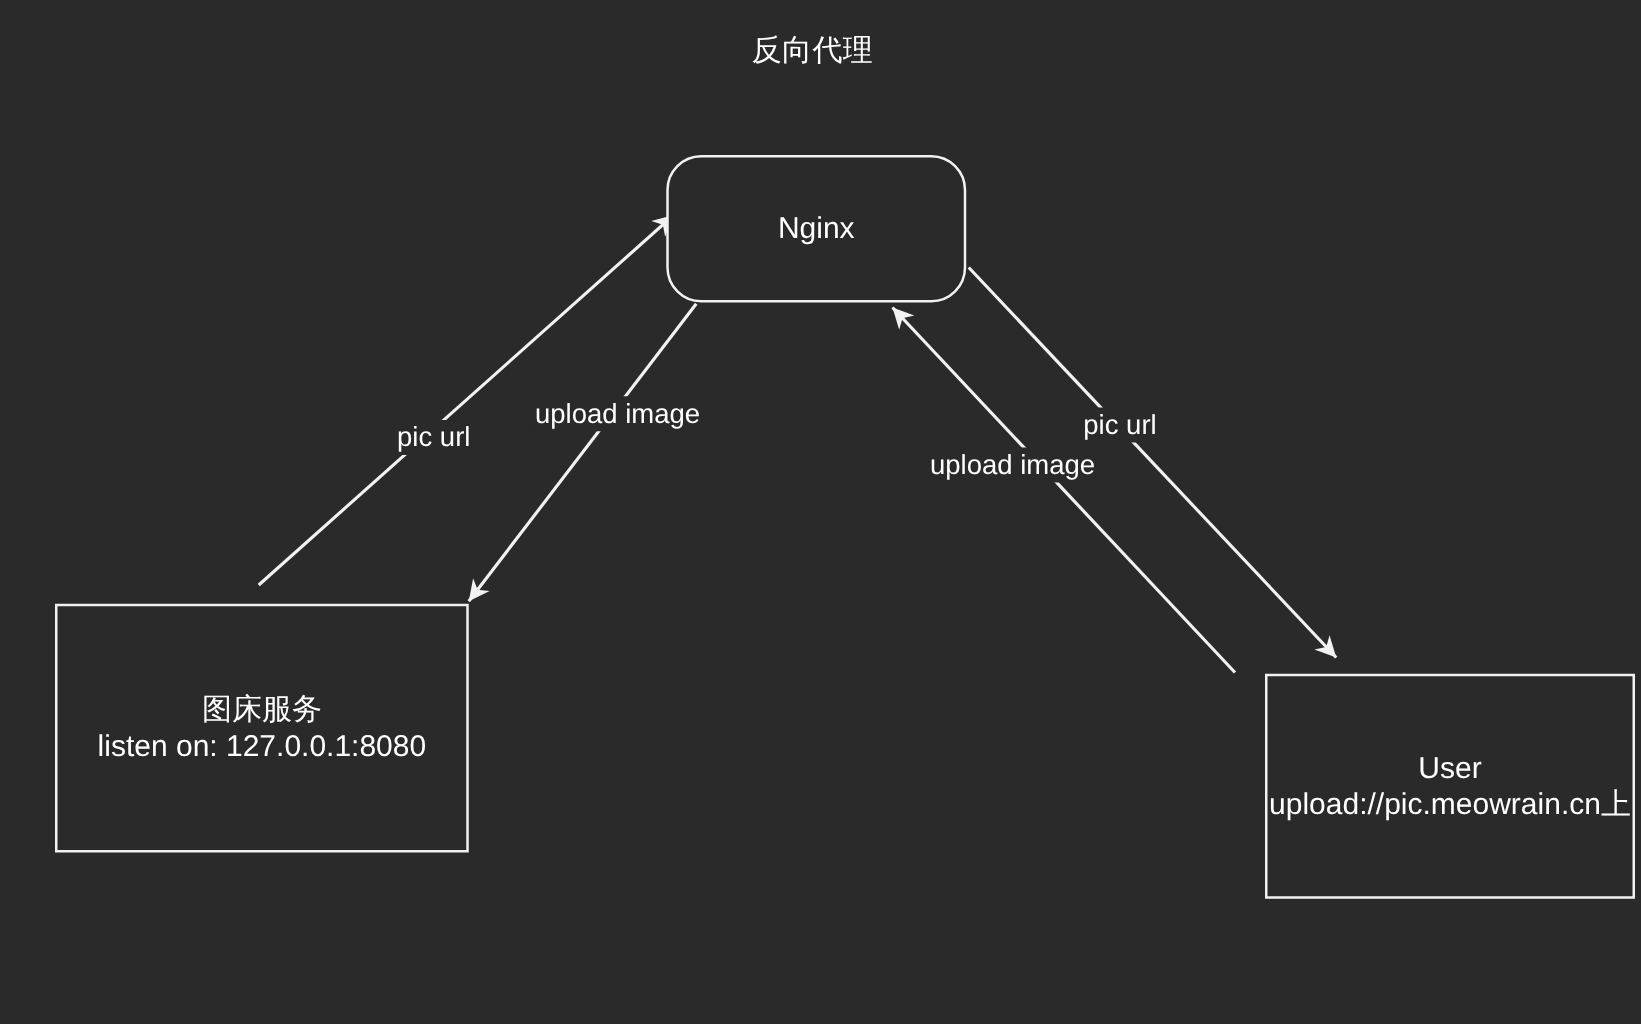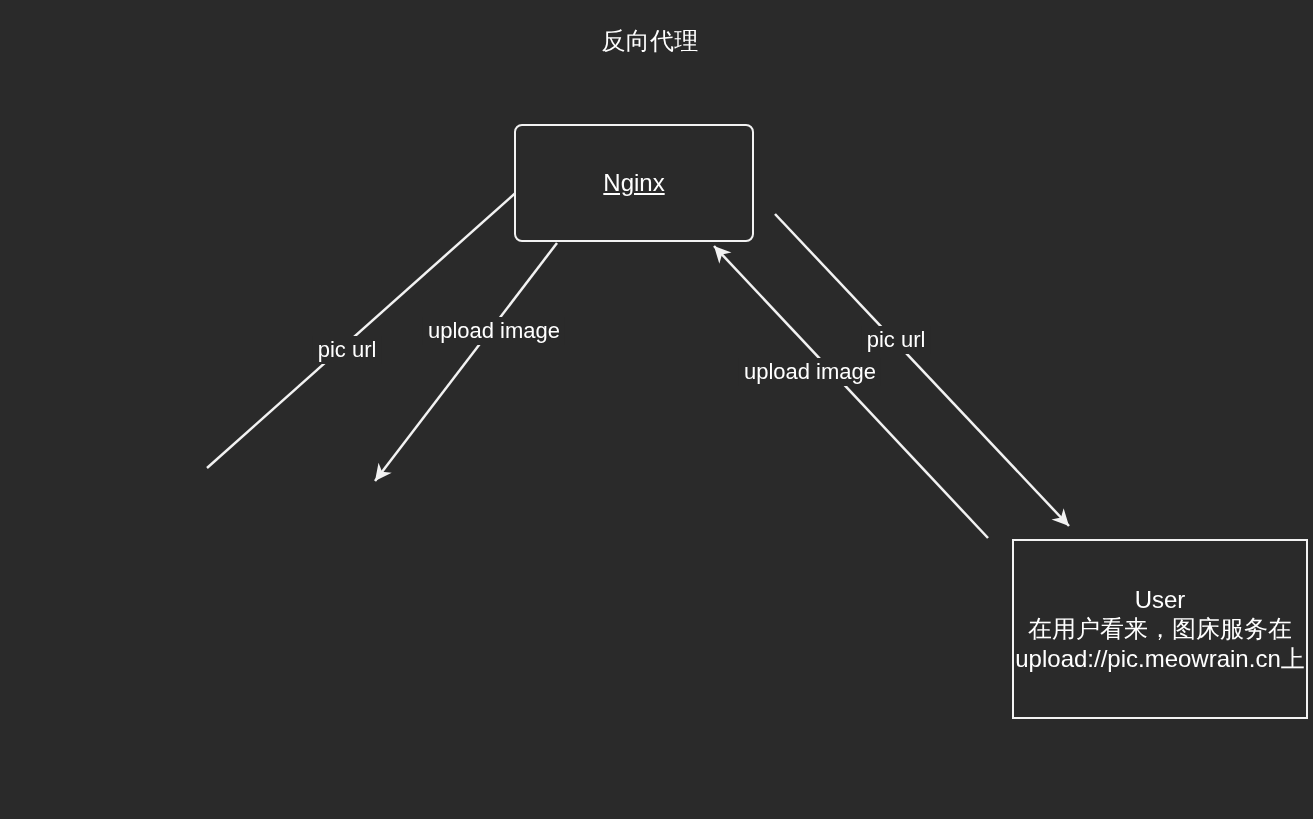--- a/index.html
+++ b/index.html
@@ -46,26 +46,25 @@
     flex-direction: column;
     align-items: center;
     justify-content: center;
     text-align: center;
     font-size: 24px;
     line-height: 30px;
     color: #ffffff;
     box-sizing: border-box;
   }
   .node-nginx {
-    left: 514px;
+    left: 533px;
     top: 124px;
     width: 240px;
     height: 118px;
-    border-radius: 8px;
-    text-decoration: underline;
+    border-radius: 28px;
   }
   .node-image-service {
     left: 44px;
     top: 483px;
     width: 331px;
     height: 199px;
   }
   .node-user {
     left: 989px;
     top: 539px;
@@ -106,24 +105,27 @@
     <line x1="207" y1="468" x2="539" y2="172" marker-end="url(#arrowhead)"></line>
     <line x1="557" y1="243" x2="375" y2="481" marker-end="url(#arrowhead)"></line>
     <line x1="988" y1="538" x2="714" y2="246" marker-end="url(#arrowhead)"></line>
     <line x1="775" y1="214" x2="1069" y2="526" marker-end="url(#arrowhead)"></line>
   </svg>
 
   <div class="node node-nginx">
     <div>Nginx</div>
   </div>
 
+  <div class="node node-image-service">
+    <div>图床服务</div>
+    <div>listen on: 127.0.0.1:8080</div>
+  </div>
 
   <div class="node node-user">
     <div>User</div>
-    <div>在用户看来，图床服务在</div>
     <div>upload://pic.meowrain.cn上</div>
   </div>
 
   <div class="edge-label edge-label-pic-url-left">pic url</div>
   <div class="edge-label edge-label-upload-left">upload image</div>
   <div class="edge-label edge-label-upload-right">upload image</div>
   <div class="edge-label edge-label-pic-url-right">pic url</div>
 
 </div>
 

